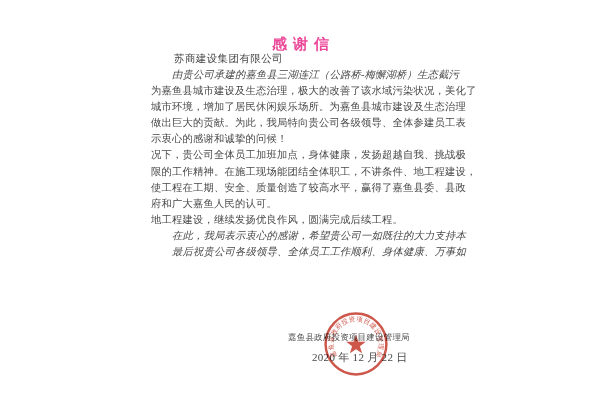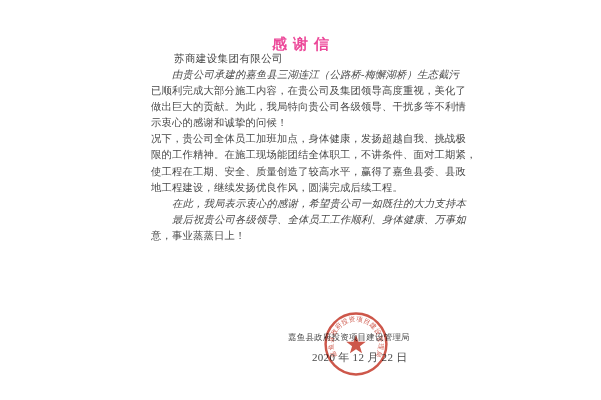--- a/index.html
+++ b/index.html
@@ -53,30 +53,31 @@
 <body>
 
 <div class="letter">
 
   <div class="title">感谢信</div>
 
   <div class="recipient">苏商建设集团有限公司</div>
 
   <div class="body-block">
     <div class="line indent">由贵公司承建的嘉鱼县三湖连江（公路桥-梅懈湖桥）生态截污</div>
-    <div class="line">已顺利完成大部分施工内容，在贵公司及集团领导高度重视，美化了</div>
-    <div class="line">做出巨大的贡献。为此，我局特向贵公司各级领导、干扰多等不利情</div>
+    <div class="line">为嘉鱼县城市建设及生态治理，极大的改善了该水域污染状况，美化了</div>
+    <div class="line">城市环境，增加了居民休闲娱乐场所。为嘉鱼县城市建设及生态治理</div>
+    <div class="line">做出巨大的贡献。为此，我局特向贵公司各级领导、全体参建员工表</div>
     <div class="line">示衷心的感谢和诚挚的问候！</div>
     <div class="line">况下，贵公司全体员工加班加点，身体健康，发扬超越自我、挑战极</div>
-    <div class="line">限的工作精神。在施工现场能团结全体职工，不讲条件、面对工期紧，</div>
+    <div class="line">限的工作精神。在施工现场能团结全体职工，不讲条件、地工程建设，</div>
     <div class="line">使工程在工期、安全、质量创造了较高水平，赢得了嘉鱼县委、县政</div>
+    <div class="line">府和广大嘉鱼人民的认可。</div>
     <div class="line">地工程建设，继续发扬优良作风，圆满完成后续工程。</div>
     <div class="line indent">在此，我局表示衷心的感谢，希望贵公司一如既往的大力支持本</div>
     <div class="line indent">最后祝贵公司各级领导、全体员工工作顺利、身体健康、万事如</div>
-    <div class="line">意，事业蒸蒸日上！</div>
   </div>
 
   <div class="signature">嘉鱼县政府投资项目建设管理局</div>
 
   <div class="date">2020 年 12 月 22 日</div>
 
   <svg class="seal" viewBox="0 0 66 66" xmlns="http://www.w3.org/2000/svg">
     <defs>
       <path id="sealArc" d="M 13.95 44 A 22 22 0 1 1 52.05 44" fill="none"></path>
     </defs>

